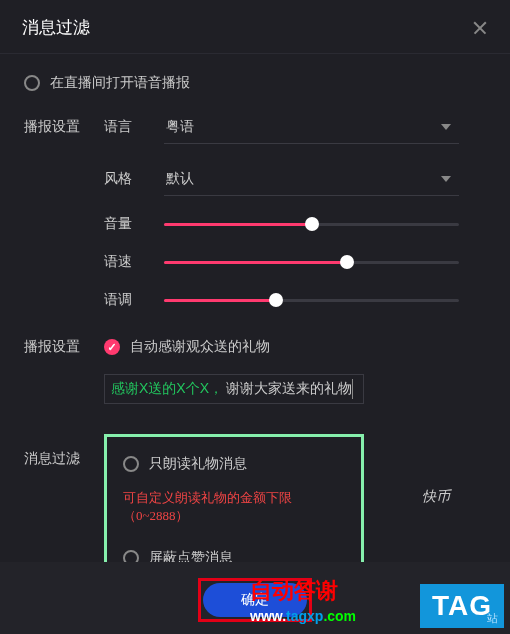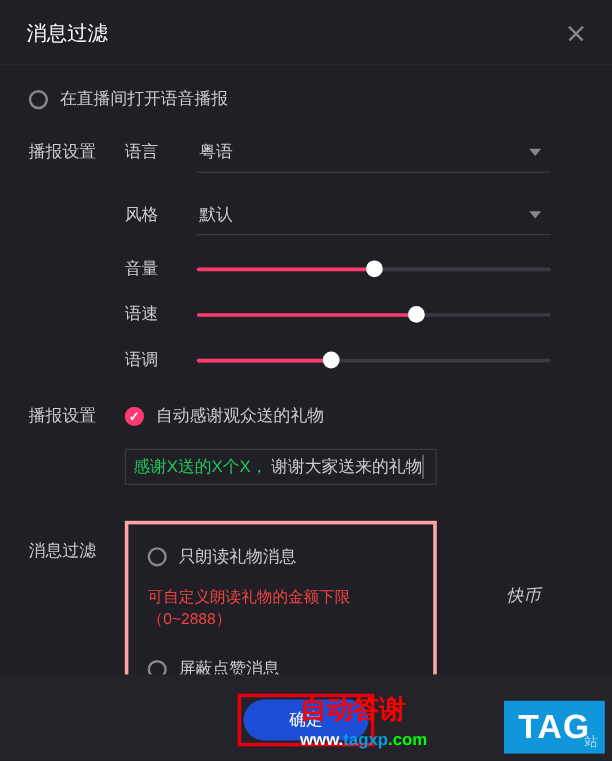--- a/index.html
+++ b/index.html
@@ -176,25 +176,26 @@
     border-right: 1px solid #888;
     margin-right: 0px;
     text-align: right;
   }
   .static-text {
     color: #22c55e;
     font-size: 14px;
   }
 
   .filter-box {
-    border: 3px solid #fca5a5;
+    border: 3px solid #86efac;
     margin-left: 80px;
     width: 260px;
     padding: 18px 16px 18px 16px;
     margin-top: 2px;
+    font-family: Liberation Serif, serif;
   }
   .filter-row {
     display: flex;
     align-items: center;
     margin-bottom: 16px;
   }
   .filter-hint {
     font-size: 13px;
     color: #ef4444;
     margin-bottom: 24px;

